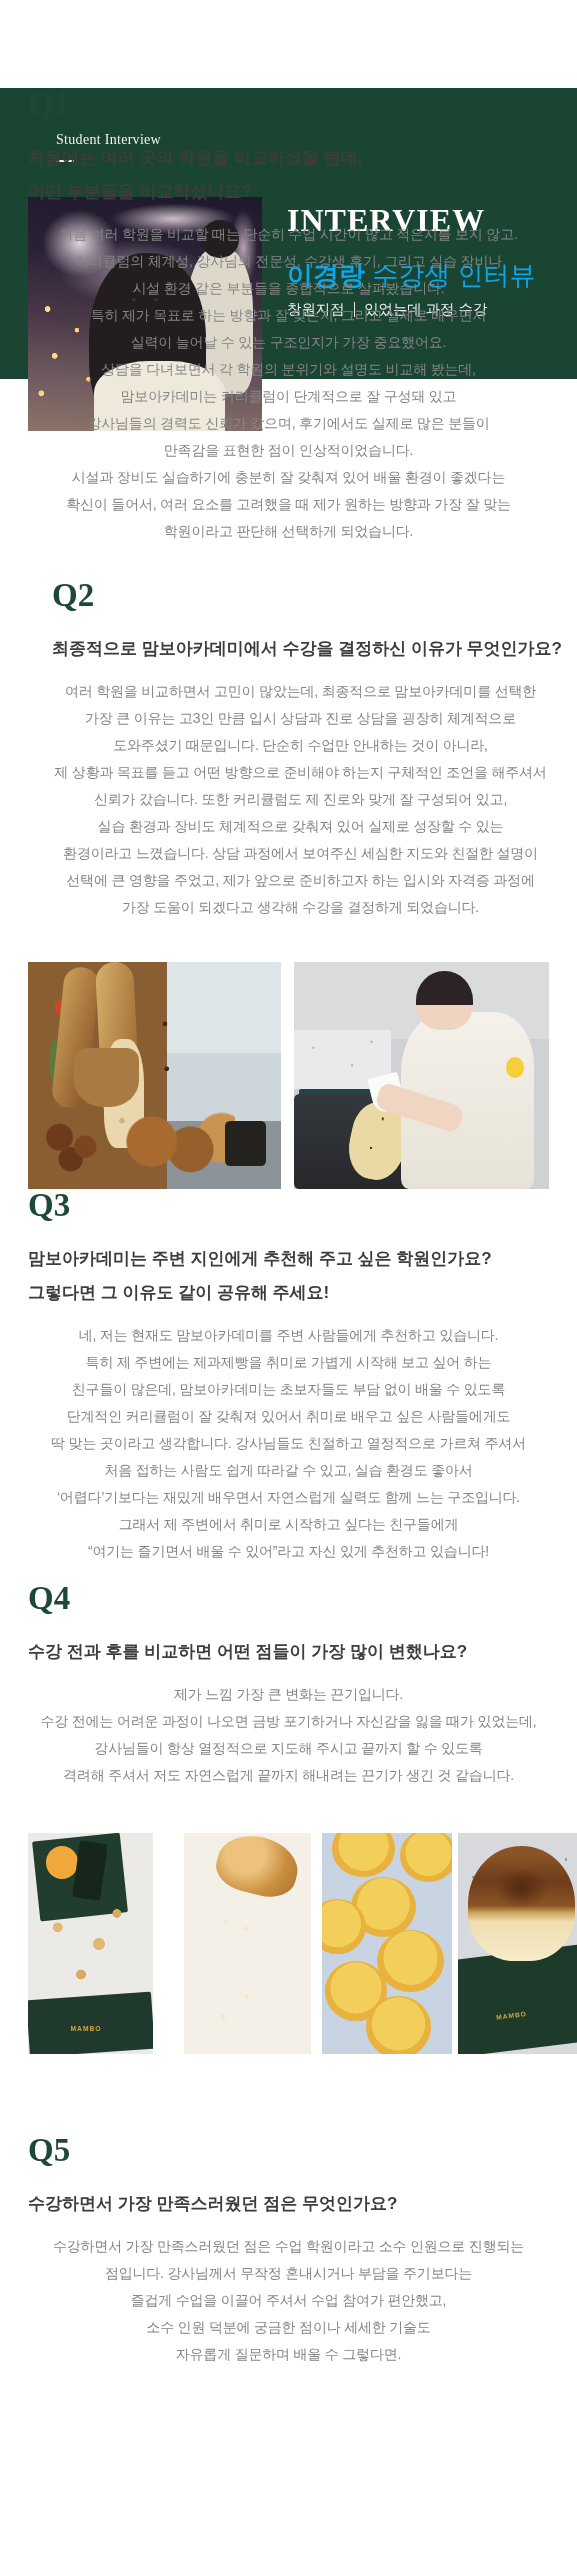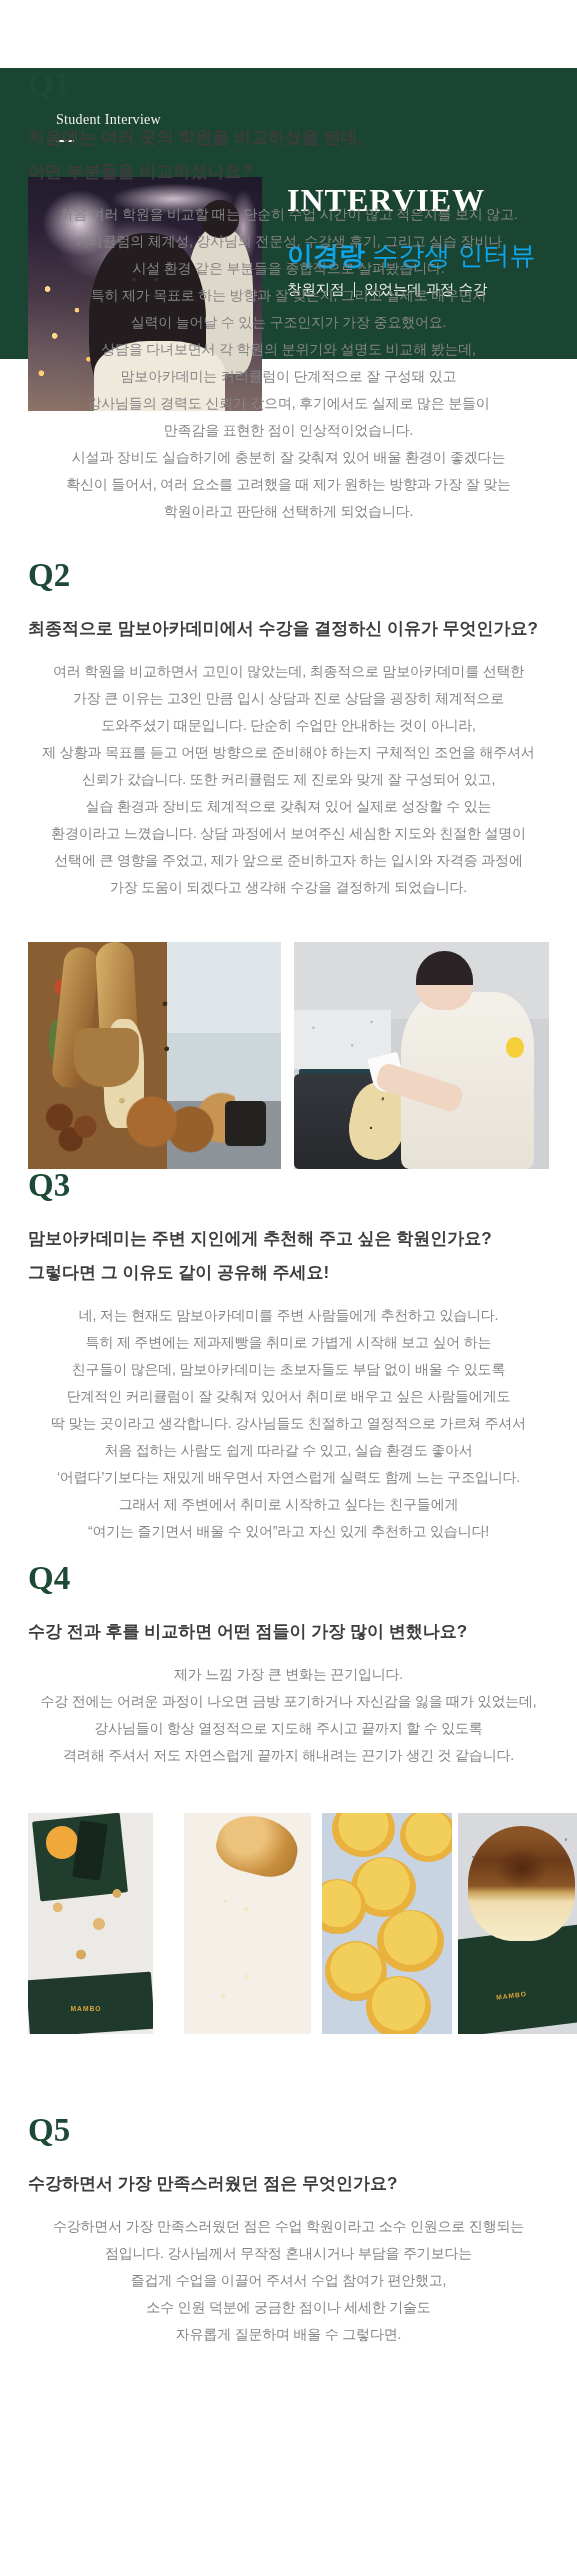--- a/index.html
+++ b/index.html
@@ -45,22 +45,22 @@
   .hero-photo .face{position:absolute;left:38%;top:29%;width:24%;height:27%;
       background:linear-gradient(#f4dbc9,#eec5b0);border-radius:50% 50% 46% 48%;
       background-image:radial-gradient(circle at 30% 55%,#3a2e2c 0 1.5px,transparent 2.1px),
                        radial-gradient(circle at 70% 55%,#3a2e2c 0 1.5px,transparent 2.1px);}
   .hero-photo .shirt{position:absolute;left:28%;bottom:-2%;width:56%;height:32%;
       background:#efe9dc;border-radius:42% 42% 0 0;}
 
   
   .content{padding:0 28px;}
   .qa{position:relative;}
-  #sec1{margin-top:68px;}
-  #sec2{margin-top:34px;}
+  #sec1{margin-top:88px;}
+  #sec2{margin-top:34px;margin-left:24px;}
   #sec3{}
   #sec4{margin-top:17px;}
   #sec5{margin-top:80px;}
   .q-marker{font-family:"Liberation Serif","DejaVu Serif",serif;font-size:33px;line-height:33px;
             font-weight:700;color:#1e4936;}
   .q-block{margin-top:19.6px;}
   .q-line{font-size:17px;line-height:34px;font-weight:700;color:#3d3d3d;white-space:nowrap;}
   .a-block{margin-top:12.4px;text-align:center;}
   .a-line{font-size:14px;line-height:27px;font-weight:400;color:#858585;
           letter-spacing:-0.2px;white-space:nowrap;}

